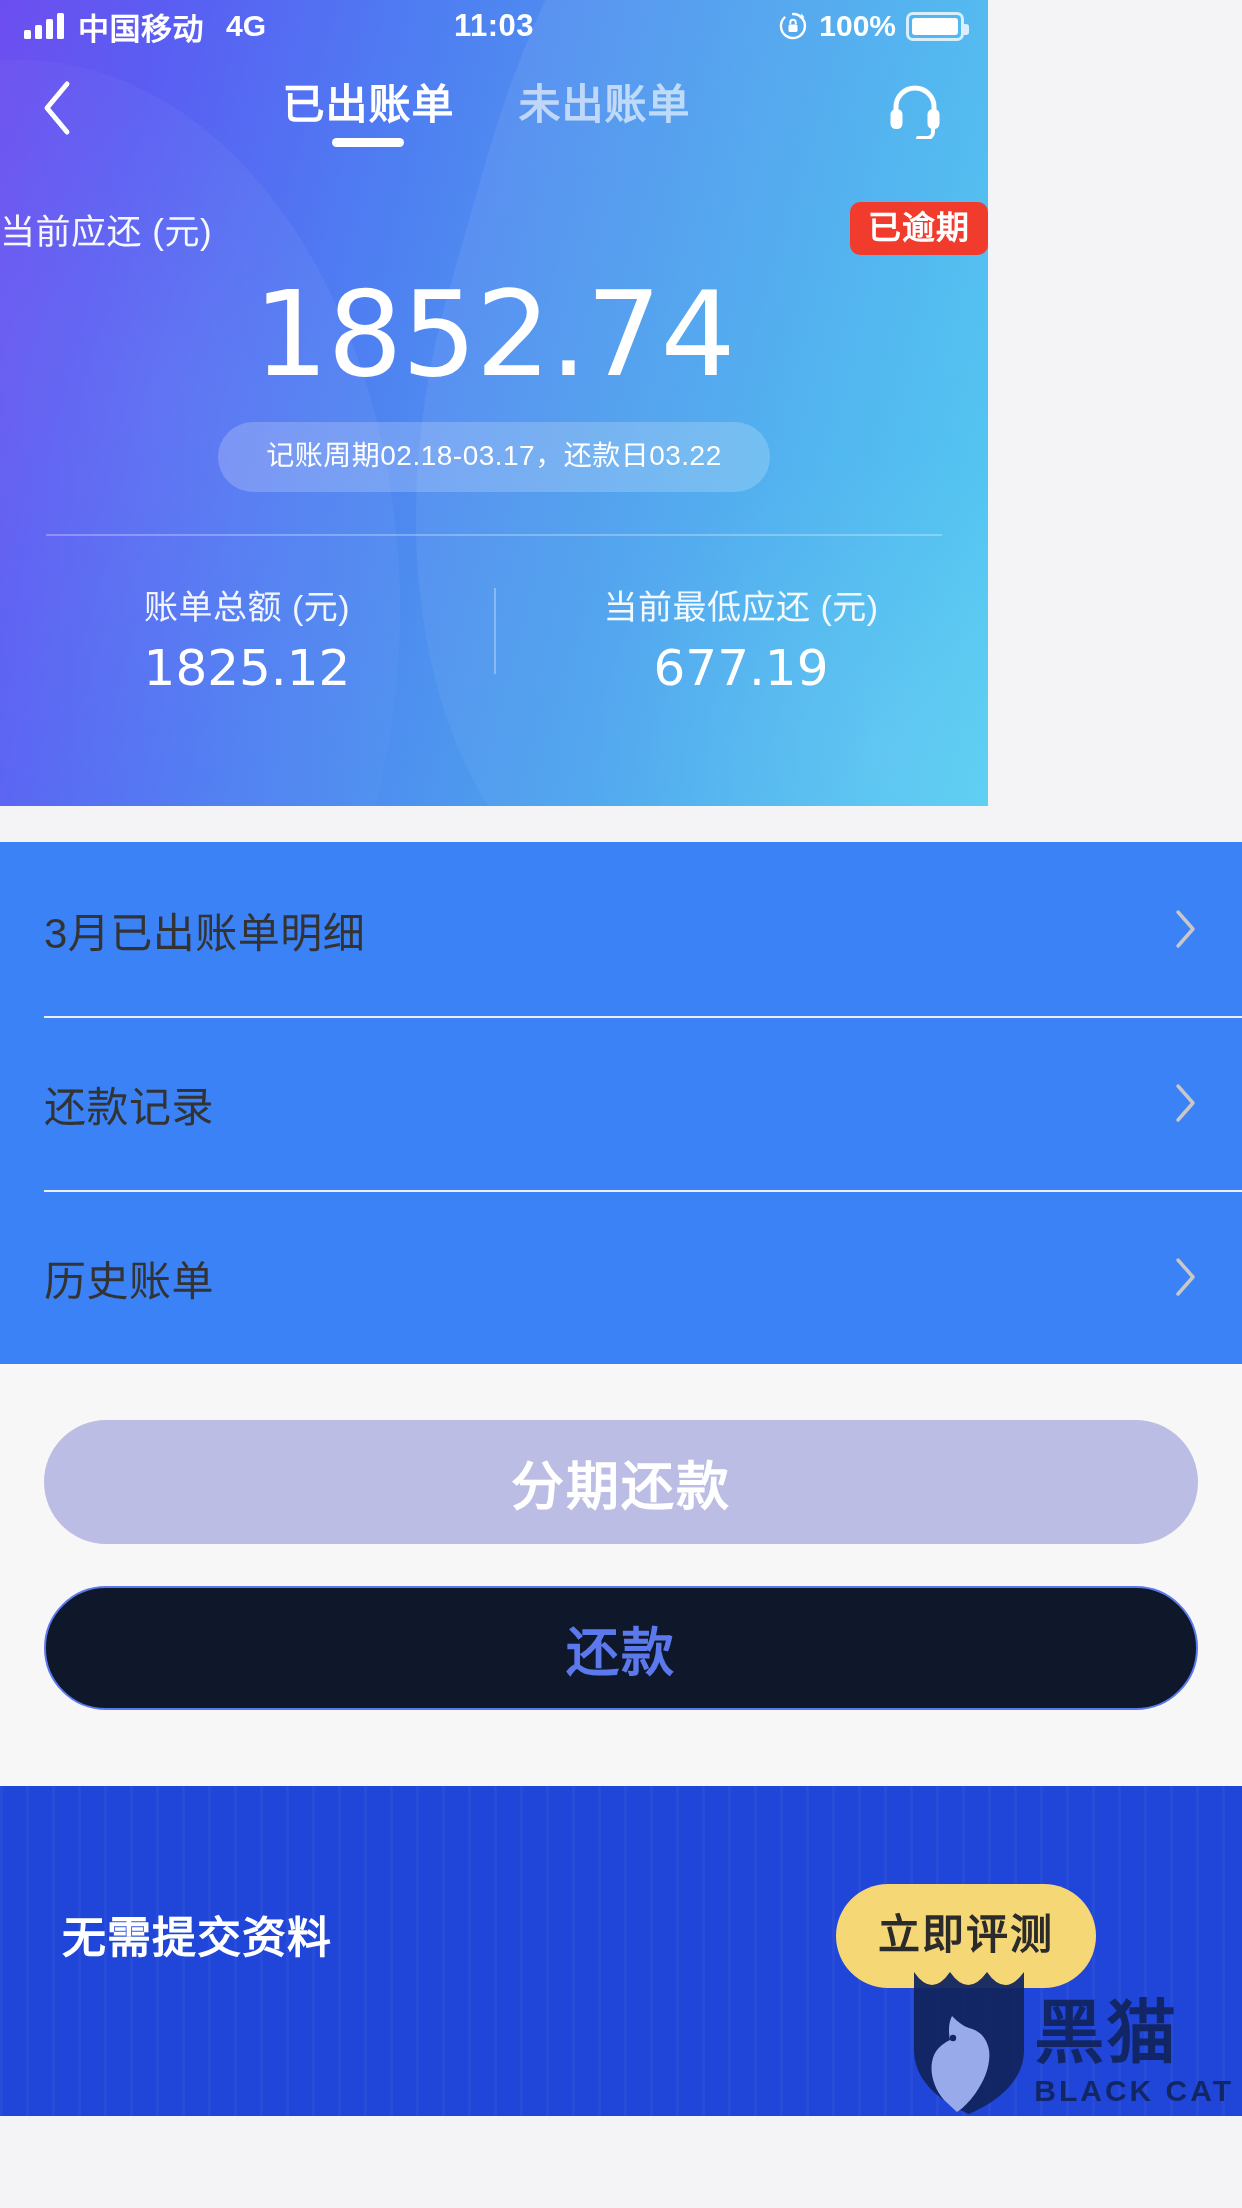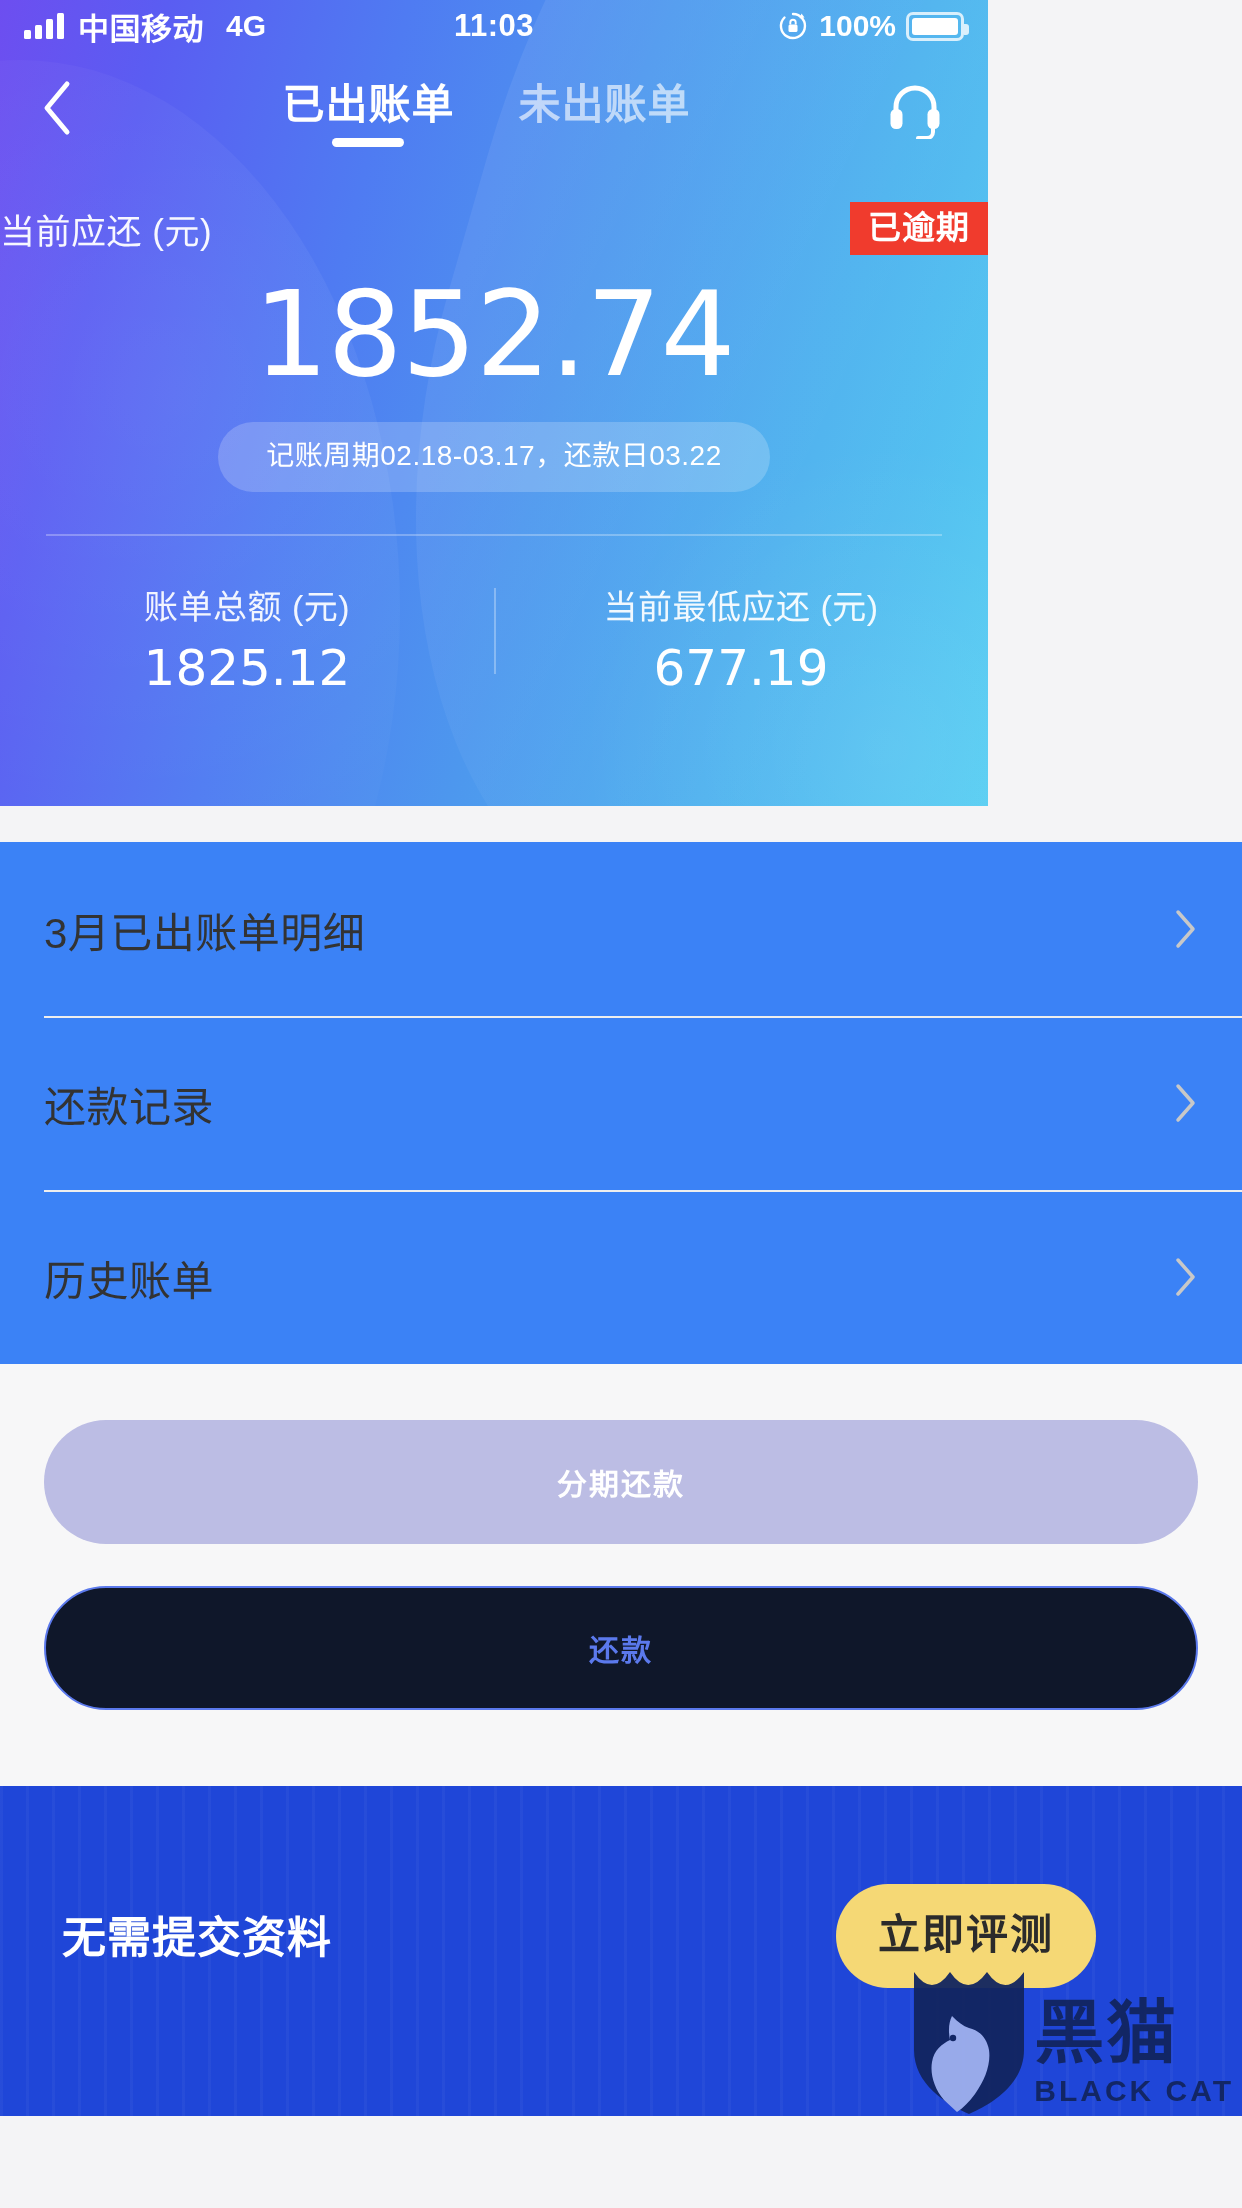--- a/index.html
+++ b/index.html
@@ -185,21 +185,21 @@
     font-size: 35px;
     color: rgba(255,255,255,.95);
     letter-spacing: .5px;
   }
   .overdue-badge {
     background: #f03b2d;
     color: #fff;
     font-size: 33px;
     font-weight: 700;
     padding: 9px 18px 11px;
-    border-radius: 0;
+    border-radius: 10px;
     line-height: 1;
     letter-spacing: 1px;
   }
   .due-amount {
     margin-top: 10px;
     font-size: 118px;
     font-weight: 400;
     letter-spacing: -1px;
     line-height: 1.18;
     color: #ffffff;
@@ -282,21 +282,21 @@
   .actions {
     background: #f7f7f8;
     padding: 56px 44px 0;
   }
   .btn {
     display: flex;
     align-items: center;
     justify-content: center;
     height: 124px;
     border-radius: 62px;
-    font-size: 30px;
+    font-size: 53px;
     font-weight: 700;
     letter-spacing: 2px;
     cursor: pointer;
     box-sizing: border-box;
   }
   .btn-installment {
     background: #bcbde4;
     color: #ffffff;
   }
   .btn-repay {

